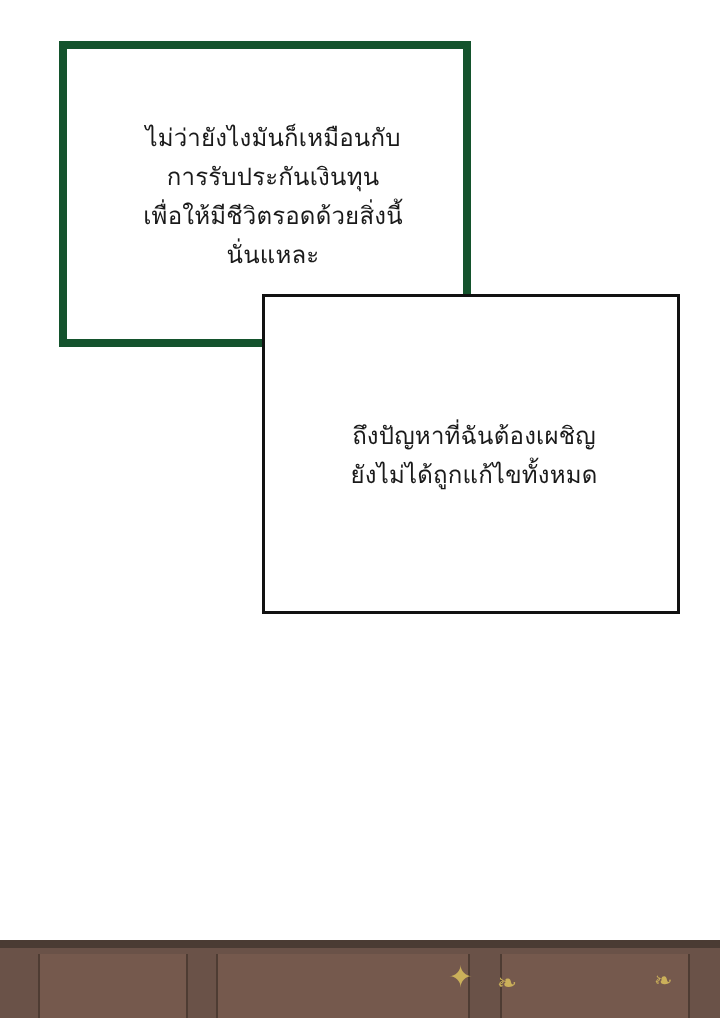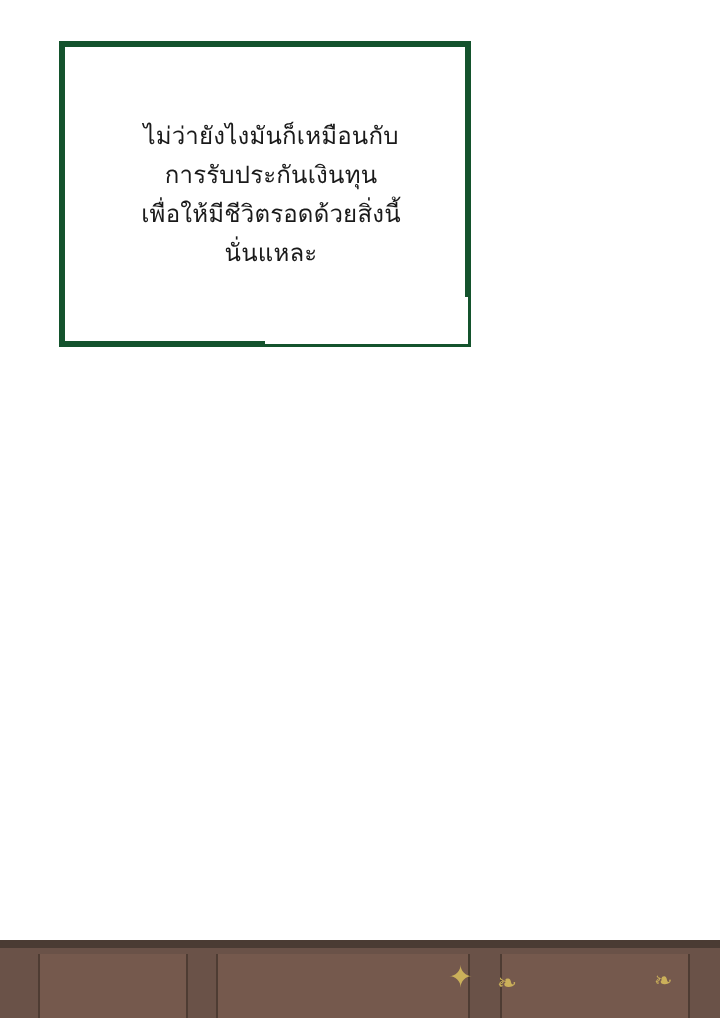--- a/index.html
+++ b/index.html
@@ -19,21 +19,21 @@
   }
 
   
   .balloon-one {
     position: absolute;
     left: 59px;
     top: 41px;
     width: 412px;
     height: 306px;
     background: #ffffff;
-    border: 6px solid #14532d;
+    border: 8px solid #14532d;
     box-sizing: border-box;
     border-bottom-right-radius: 0;
   }
   .balloon-one-text {
     position: absolute;
     left: 0;
     top: 70px;
     width: 412px;
     text-align: center;
     color: #1a1a1a;
@@ -146,20 +146,24 @@
 
 <div class="page">
 
   <div class="balloon-one">
     <div class="balloon-one-text">ไม่ว่ายังไงมันก็เหมือนกับ
 การรับประกันเงินทุน
 เพื่อให้มีชีวิตรอดด้วยสิ่งนี้
 นั่นแหละ</div>
   </div>
 
+  <div class="balloon-two">
+    <div class="balloon-two-text">ถึงปัญหาที่ฉันต้องเผชิญ
+ยังไม่ได้ถูกแก้ไขทั้งหมด</div>
+  </div>
 
   <div class="balloon-seam"></div>
 
   <div class="scene">
     <div class="scene-wall-top"></div>
     <div class="scene-wall"></div>
     <div class="scene-panel p1"></div>
     <div class="scene-panel p2"></div>
     <div class="scene-panel p3"></div>
     <div class="scene-gold g1">✦</div>

